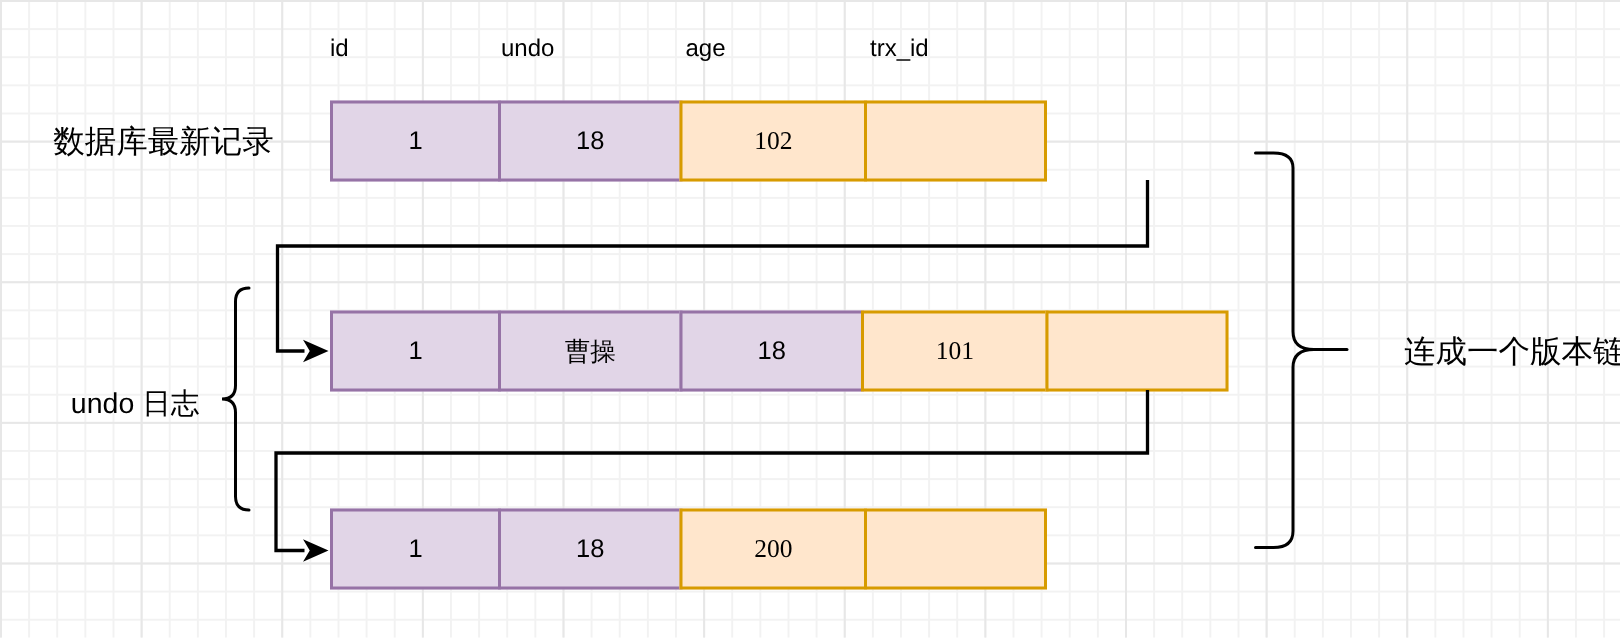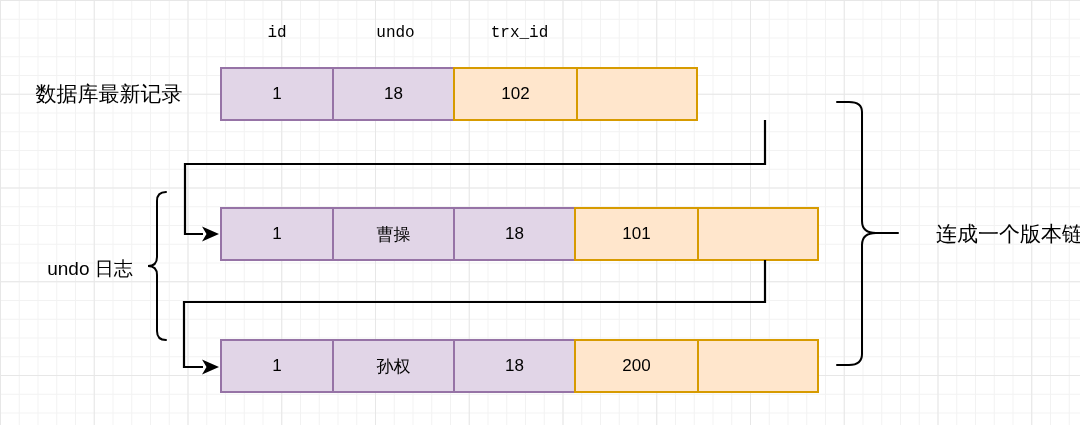--- a/index.html
+++ b/index.html
@@ -18,43 +18,44 @@
     background-image:
       linear-gradient(to right, var(--grid_major) 1px, transparent 1px),
       linear-gradient(to bottom, var(--grid_major) 1px, transparent 1px),
       linear-gradient(to right, var(--grid_minor) 1px, transparent 1px),
       linear-gradient(to bottom, var(--grid_minor) 1px, transparent 1px);
     background-size:93.75px 93.75px,93.75px 93.75px,18.75px 18.75px,18.75px 18.75px;
     overflow:hidden;
   }
   .hdr{position:absolute;left:220px;top:20px;width:607px;display:flex;
        font-size:16px;line-height:26px;}
-  .hdr div{text-align:center;font-family:Liberation Mono, monospace;}
+  .hdr div{text-align:left;}
   .hdr .c0{width:114px;} .hdr .c1{width:123px;} .hdr .c2{width:123px;}
   .hdr .c3{width:125px;} .hdr .c4{width:122px;}
   .row{position:absolute;left:220px;width:607px;height:54px;display:flex;}
   .row1{top:67px;} .row2{top:207px;} .row3{top:339px;}
   .cell{display:flex;align-items:center;justify-content:center;
         font-size:17px;border:2px solid;height:54px;}
   .cell + .cell{margin-left:-2px;}
   .c0{width:114px;} .c1{width:123px;} .c2{width:123px;} .c3{width:125px;} .c4{width:122px;}
   .purple{background:var(--purple_fill);border-color:var(--purple_border);}
-  .orange{background:var(--orange_fill);border-color:var(--orange_border);}
+  .orange{background:var(--orange_fill);border-color:var(--orange_border);font-family:Liberation Serif, serif;}
   .lbl{position:absolute;display:flex;align-items:center;}
   .lbl-row1{left:26px;top:80px;width:166px;height:28px;font-size:21px;justify-content:center;}
   .lbl-undo{left:36px;top:257px;width:108px;height:24px;font-size:19px;justify-content:center;}
   .lbl-chain{left:936px;top:219px;width:165px;height:30px;font-size:21px;justify-content:flex-start;}
   svg.overlay{position:absolute;left:0;top:0;pointer-events:none;}
 </style>
 </head>
 <body>
 
 <div class="hdr">
   <div class="c0">id</div>
   <div class="c1">undo</div>
+  <div class="c2">age</div>
   <div class="c3">trx_id</div>
 </div>
 
 <div class="lbl lbl-row1">数据库最新记录</div>
 <div class="lbl lbl-undo">undo 日志</div>
 <div class="lbl lbl-chain">连成一个版本链</div>
 
 <div class="row row1">
   <div class="cell c0 purple">1</div>
   <div class="cell c2 purple">18</div>
@@ -65,21 +66,20 @@
 <div class="row row2">
   <div class="cell c0 purple">1</div>
   <div class="cell c1 purple">曹操</div>
   <div class="cell c2 purple">18</div>
   <div class="cell c3 orange">101</div>
   <div class="cell c4 orange"></div>
 </div>
 
 <div class="row row3">
   <div class="cell c0 purple">1</div>
-  <div class="cell c1 purple">孙权</div>
   <div class="cell c2 purple">18</div>
   <div class="cell c3 orange">200</div>
   <div class="cell c4 orange"></div>
 </div>
 
 <svg class="overlay" width="1080" height="425" viewBox="0 0 1080 425">
 
   <path d="M765 120 V164 H185 V234 H203" fill="none" stroke="var(--line)" stroke-width="2.2"></path>
   <polygon points="219,234 202,226.5 206.5,234 202,241.5" fill="var(--line)"></polygon>
 

